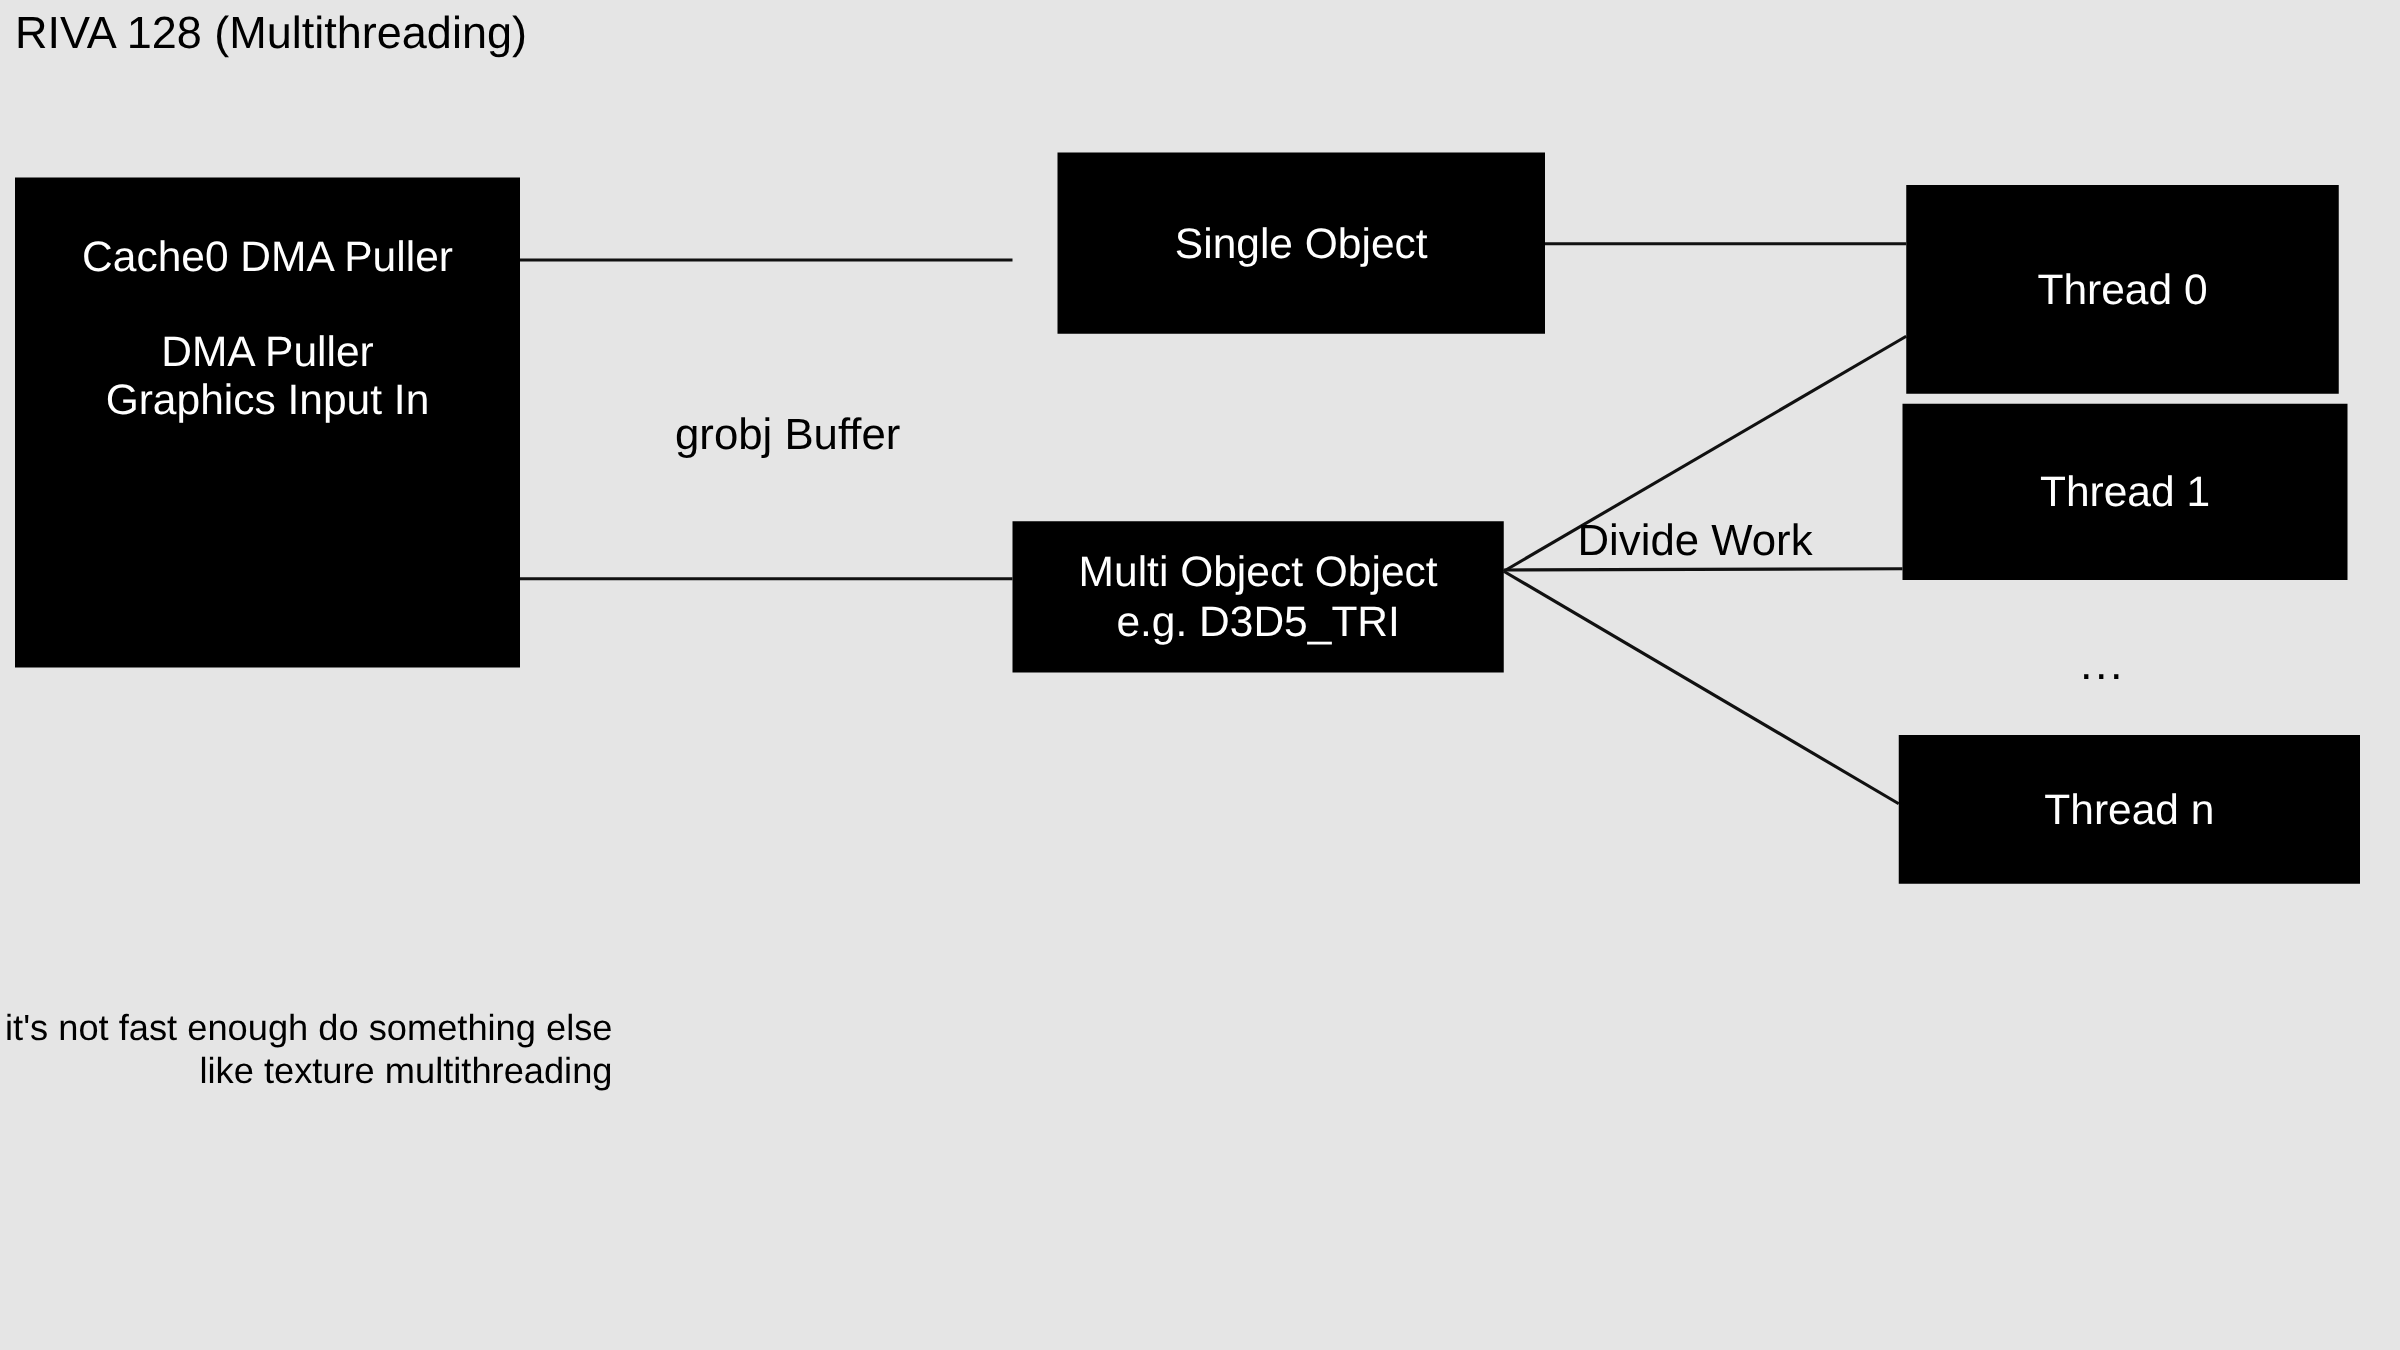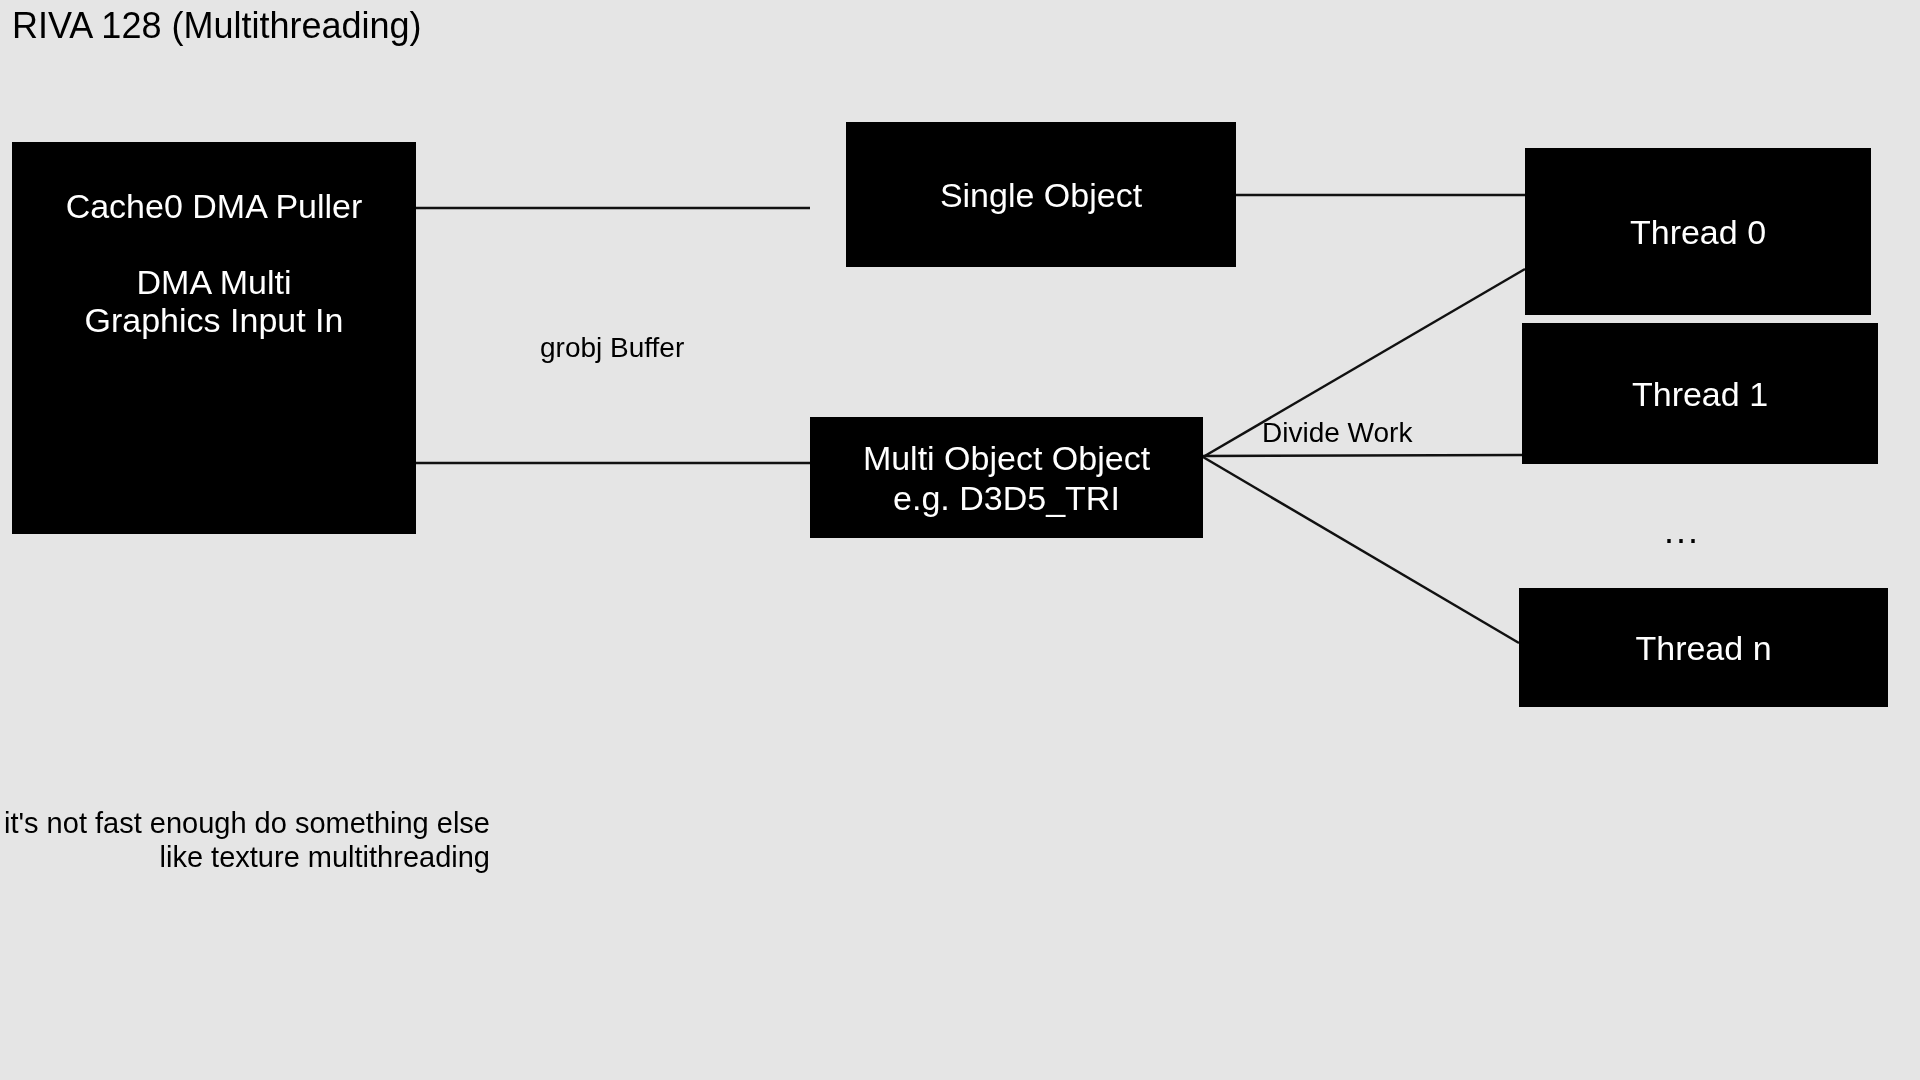--- a/index.html
+++ b/index.html
@@ -74,21 +74,21 @@
     height: 141px;
   }
   #threadn-box {
     left: 1519px;
     top: 588px;
     width: 369px;
     height: 119px;
   }
   .float-label {
     position: absolute;
-    font-size: 28px;
+    font-size: 35px;
     line-height: 34px;
     white-space: nowrap;
   }
   #grobj-label { left: 540px; top: 331px; }
   #divide-label { left: 1262px; top: 416px; }
   #dots-label {
     left: 1664px;
     top: 514px;
     font-size: 36px;
     letter-spacing: 2px;
@@ -127,21 +127,21 @@
     <line x1="416" y1="463" x2="810" y2="463"></line>
     <line x1="1200" y1="195" x2="1525" y2="195"></line>
     <line x1="1203" y1="457" x2="1525" y2="269"></line>
     <line x1="1203" y1="456" x2="1522" y2="455"></line>
     <line x1="1203" y1="457" x2="1519" y2="643"></line>
   </svg>
 
   <div class="node" id="left-box">
     <div class="pl-line">Cache0 DMA Puller</div>
     <div class="pl-line"></div>
-    <div class="pl-line">DMA Multi</div>
+    <div class="pl-line">DMA Puller</div>
     <div class="pl-line">Graphics Input In</div>
   </div>
 
   <div class="float-label" id="grobj-label">grobj Buffer</div>
 
   <div class="node" id="single-object-box">
     <div>Single Object</div>
   </div>
 
   <div class="node" id="multi-object-box">

